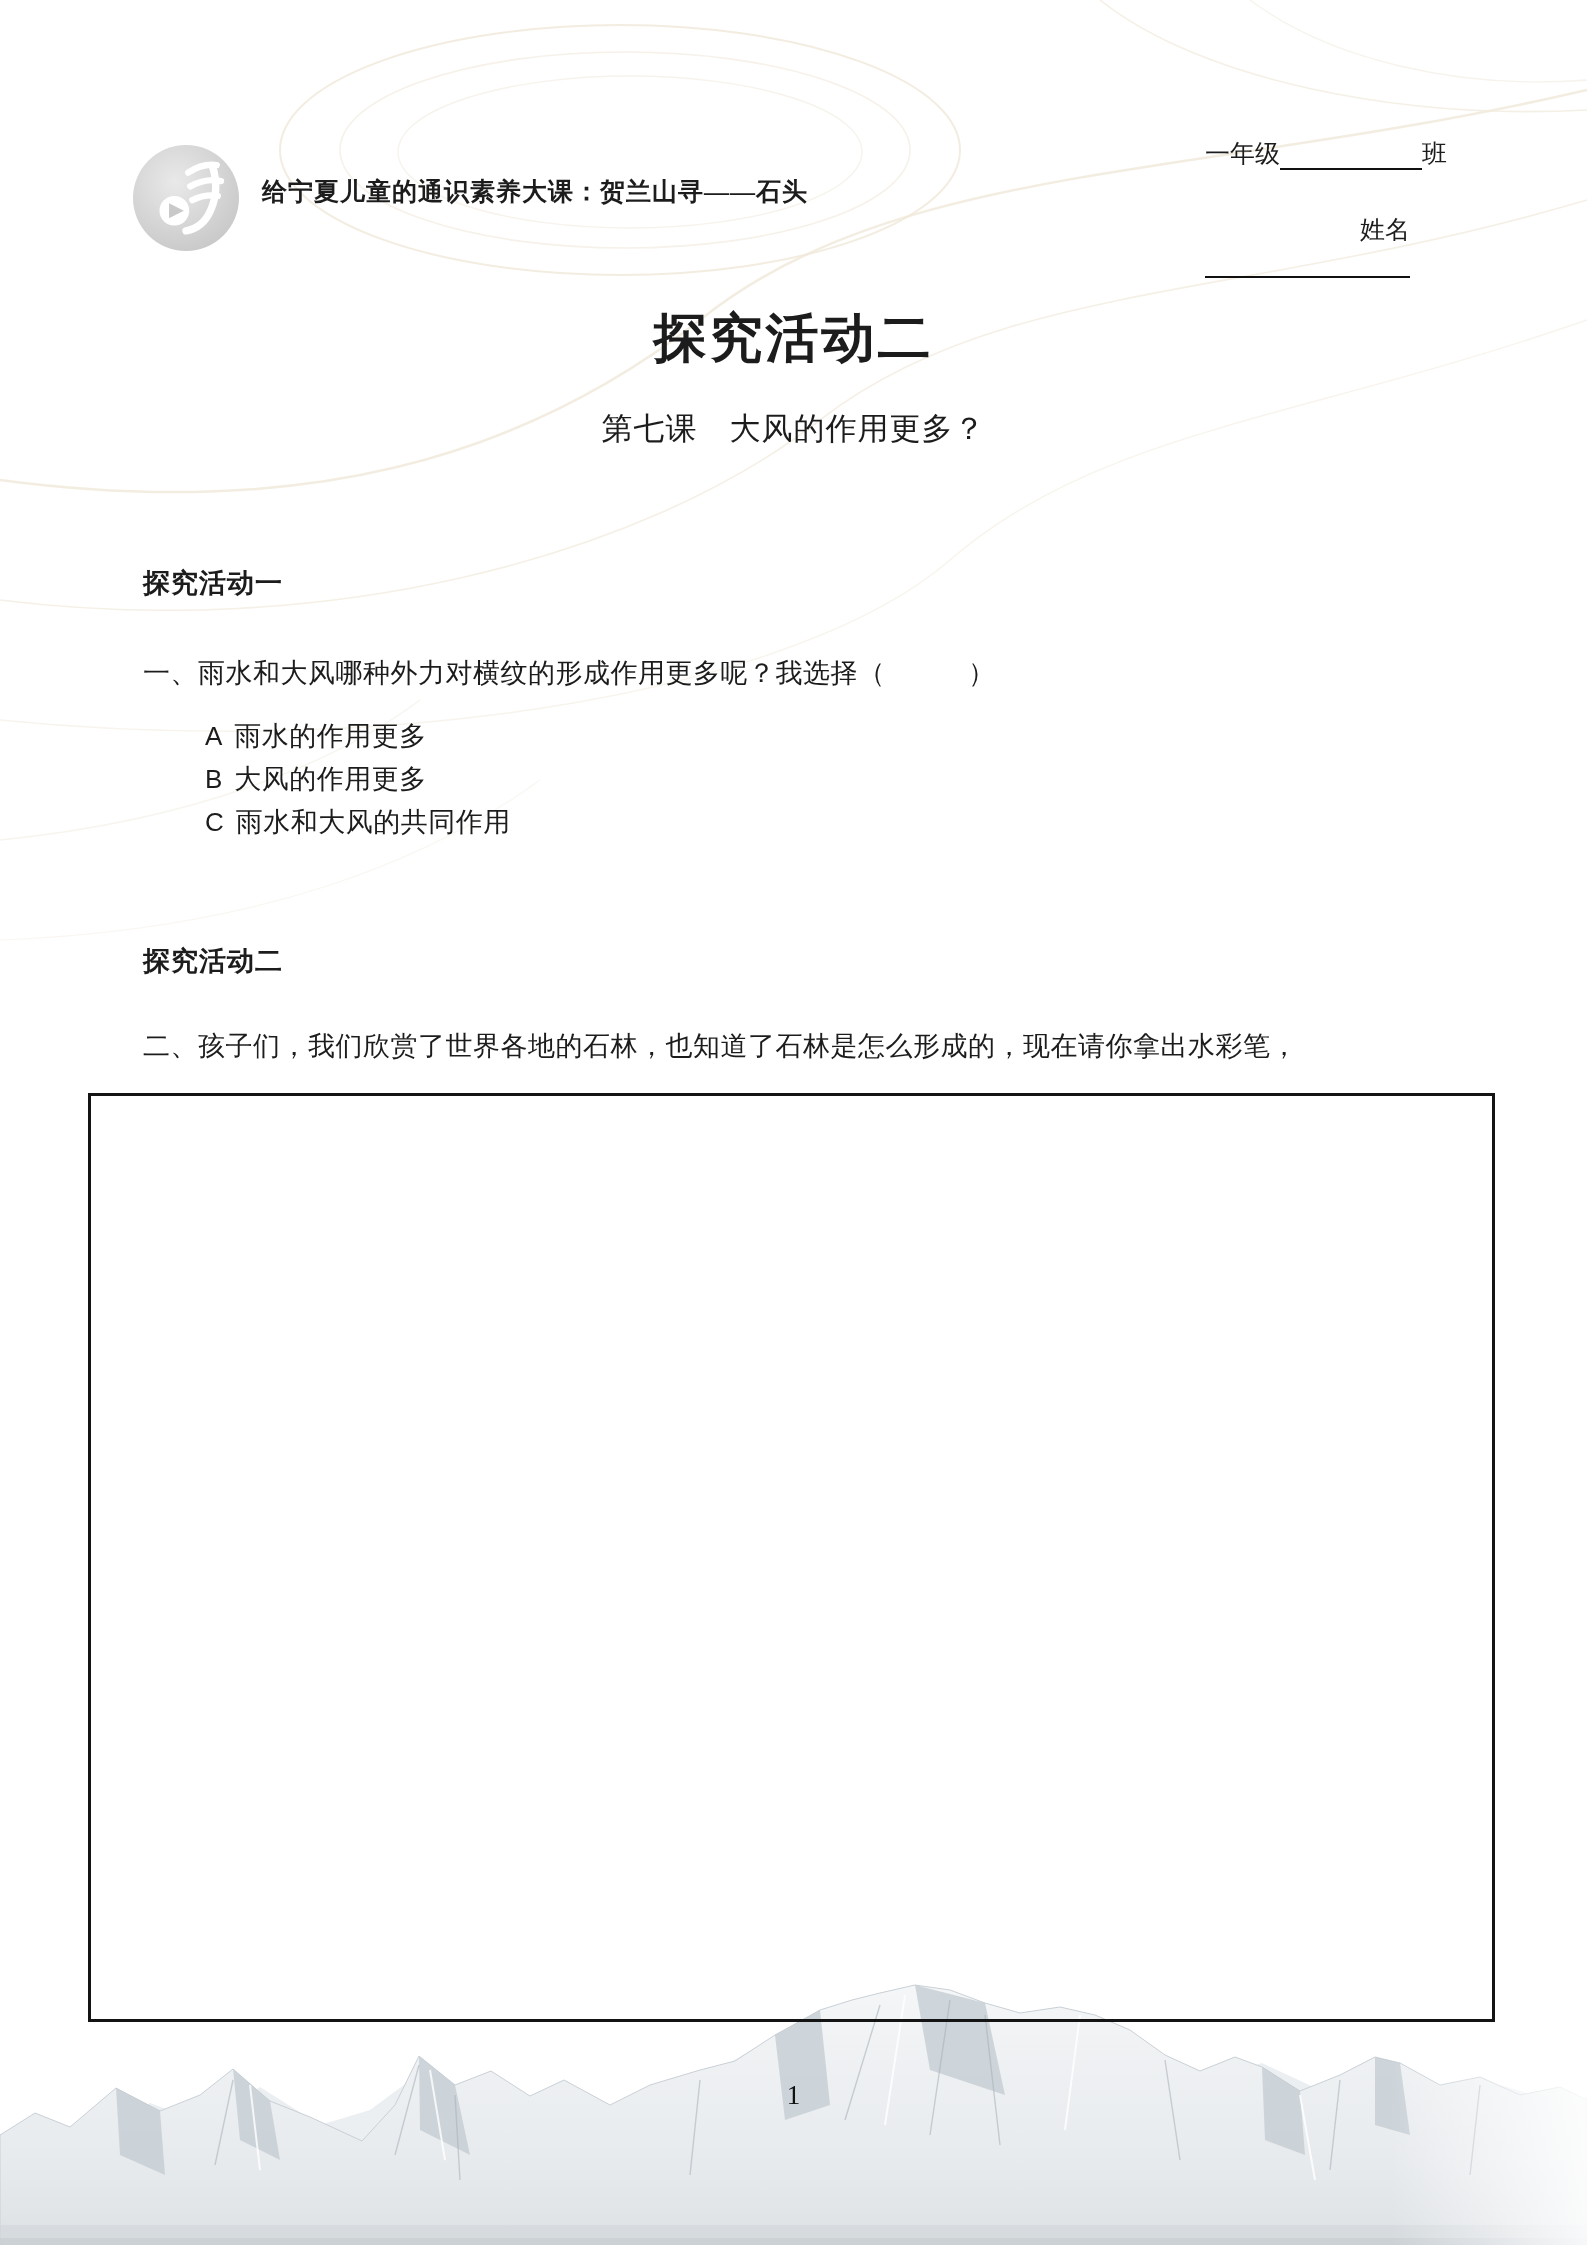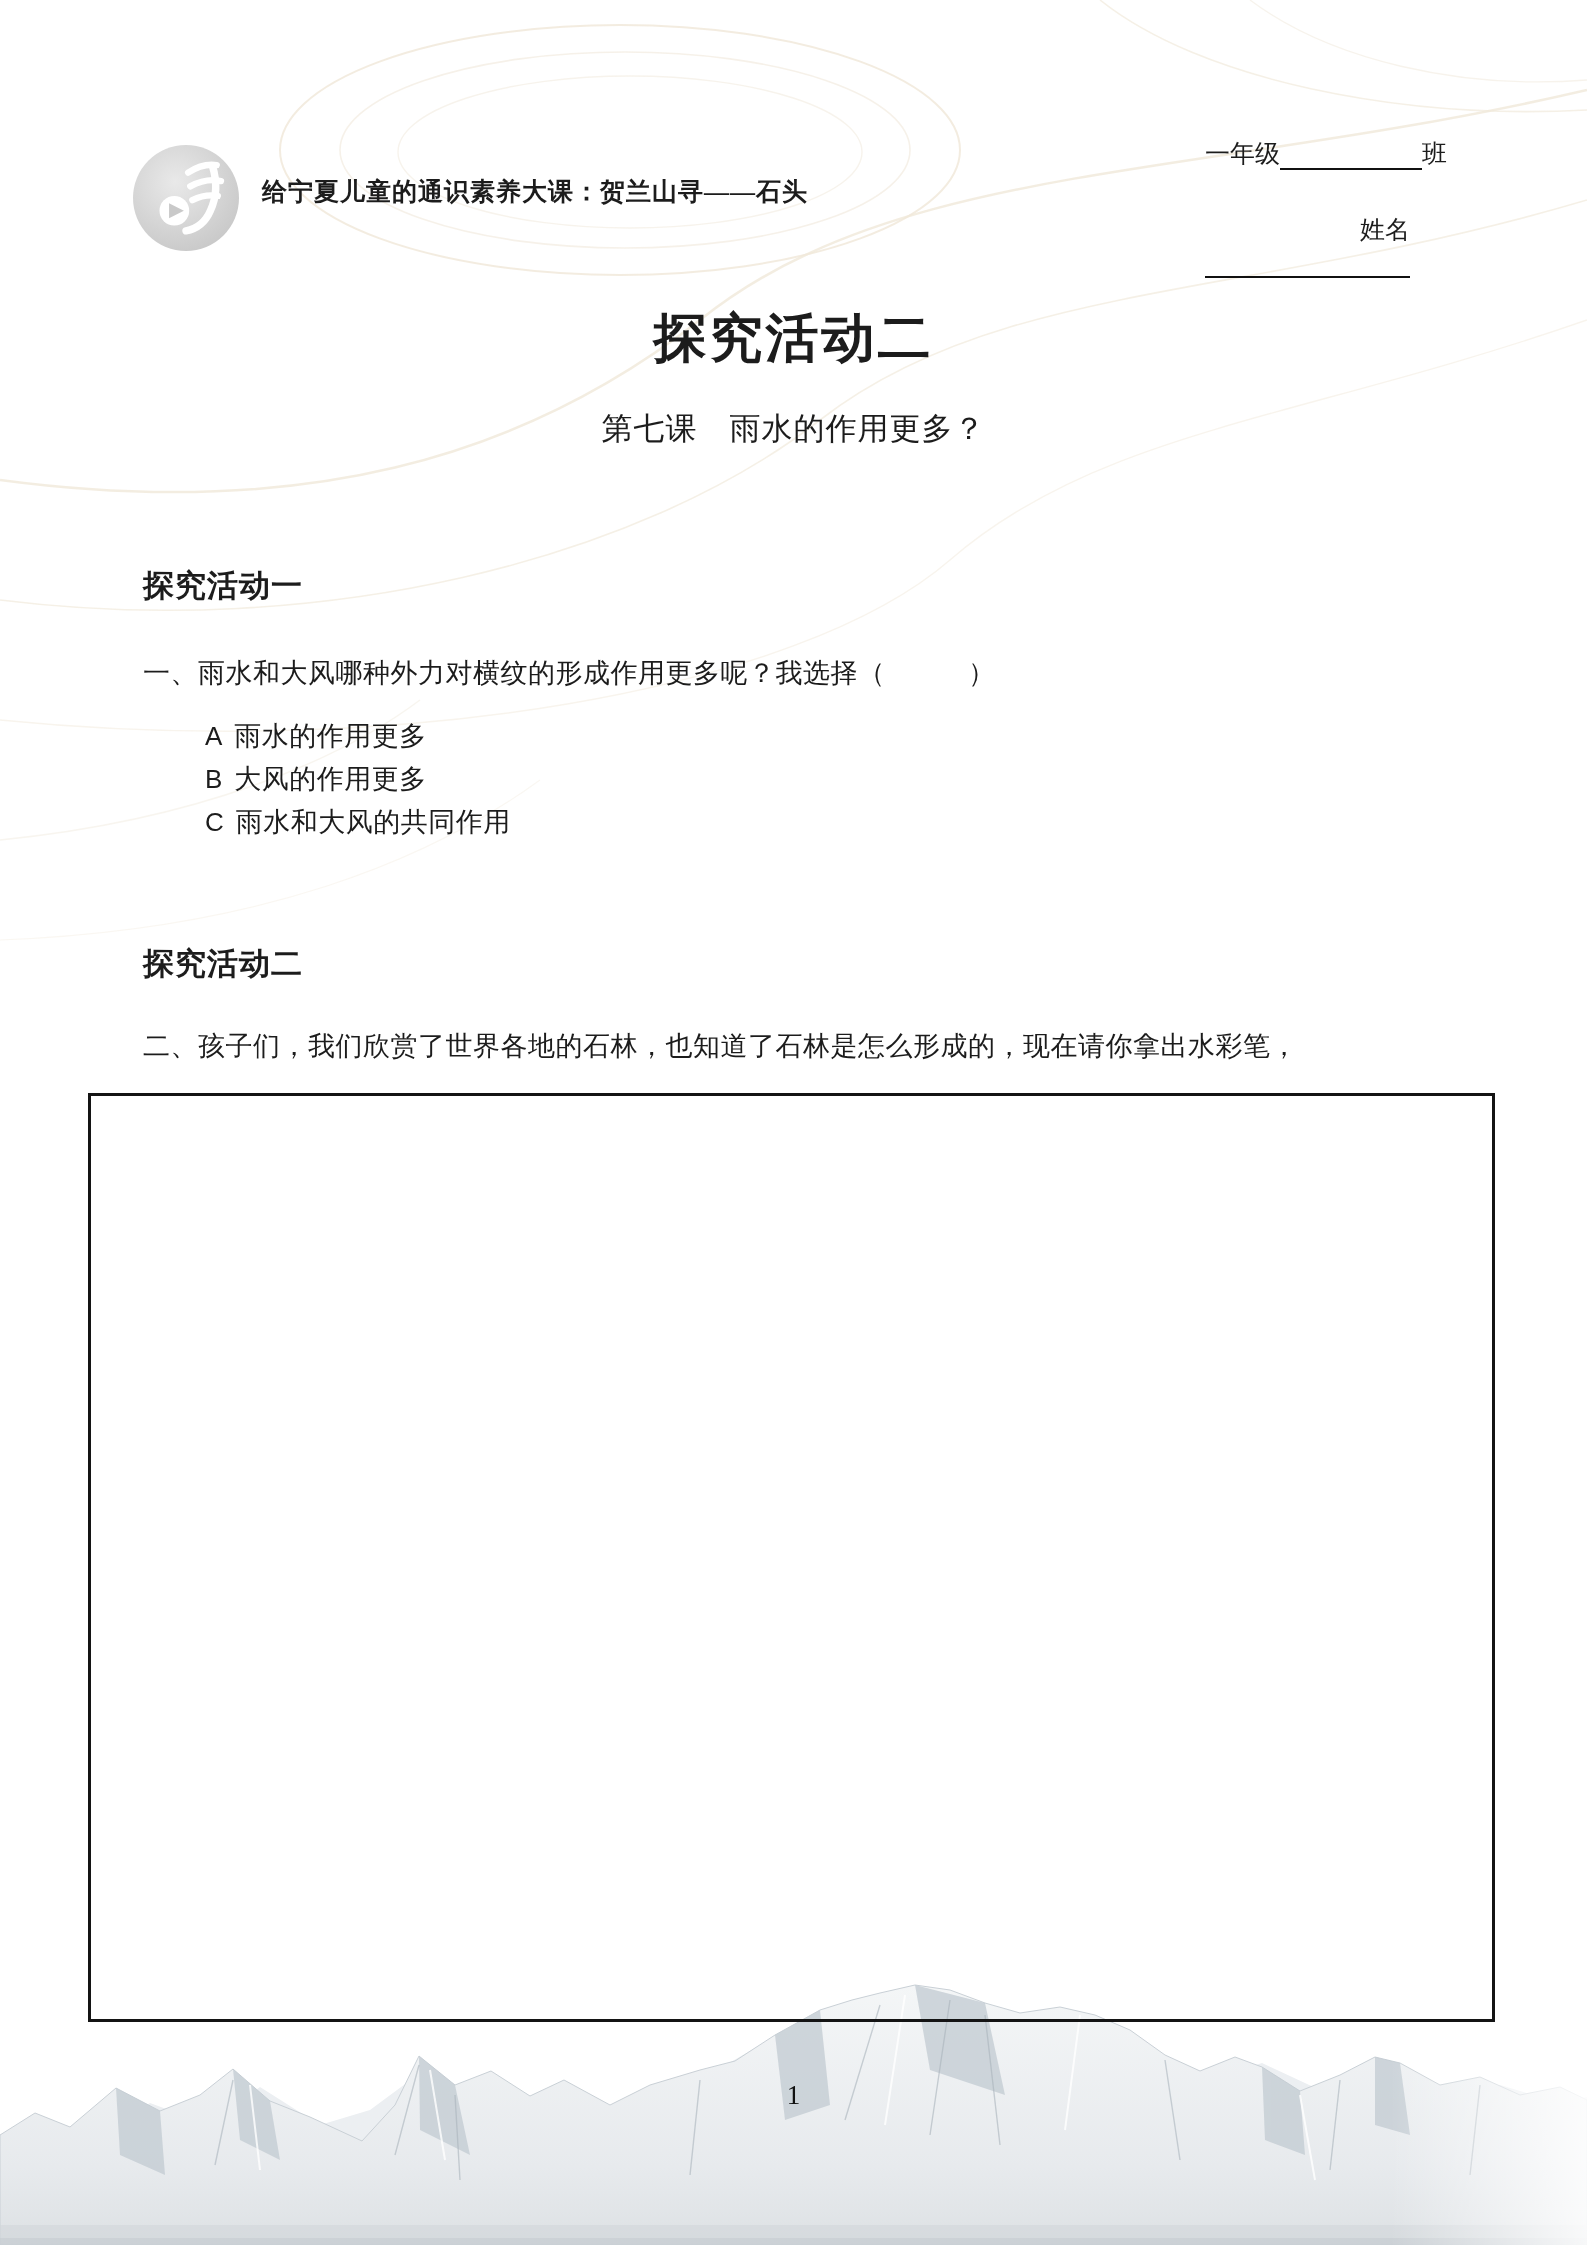--- a/index.html
+++ b/index.html
@@ -33,21 +33,21 @@
     position:absolute;left:0;right:0;top:303px;z-index:2;
     text-align:center;font-size:53px;font-weight:700;letter-spacing:3px;
   }
   .doc-subtitle{
     position:absolute;left:0;right:0;top:408px;z-index:2;
     text-align:center;font-size:31px;letter-spacing:1px;
   }
   
   .act-heading{
     position:absolute;left:143px;z-index:2;
-    font-size:31px;font-weight:700;letter-spacing:1px;
+    font-size:27px;font-weight:700;letter-spacing:1px;
   }
   .act1-heading{top:565px;}
   .act1-question{
     position:absolute;left:143px;top:655px;z-index:2;
     font-size:27px;letter-spacing:.5px;white-space:nowrap;
   }
   .options{position:absolute;left:205px;top:718px;z-index:2;}
   .option-row{display:flex;align-items:baseline;height:43px;}
   .opt-letter{
     font-family:"Liberation Sans","DejaVu Sans",sans-serif;
@@ -119,21 +119,21 @@
     <span class="blank grade"></span>
     <span>班</span>
   </div>
 
   <div class="fill-line name-line">
     <span>姓名</span>
     <span class="blank name"></span>
   </div>
 
   <div class="doc-title">探究活动二</div>
-  <div class="doc-subtitle">第七课　雨水的作用更多？</div>
+  <div class="doc-subtitle">第七课　大风的作用更多？</div>
 
   <div class="act-heading act1-heading">探究活动一</div>
   <div class="act1-question">一、雨水和大风哪种外力对横纹的形成作用更多呢？我选择（　　　）</div>
 
   <div class="options">
     <div class="option-row">
       <span class="opt-letter">A</span>
       <span class="opt-text">雨水的作用更多</span>
     </div>
     <div class="option-row">

